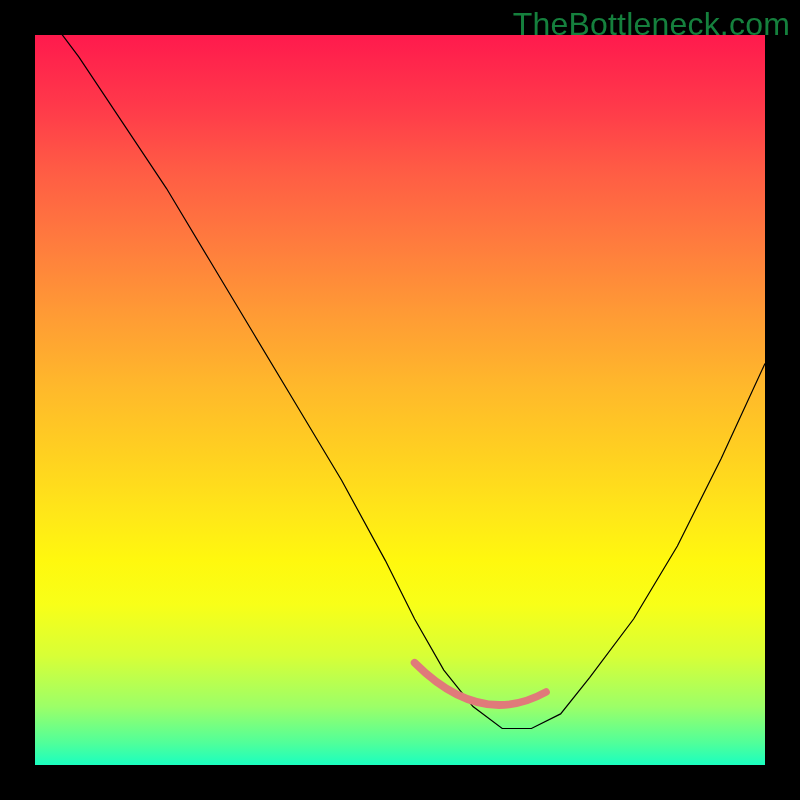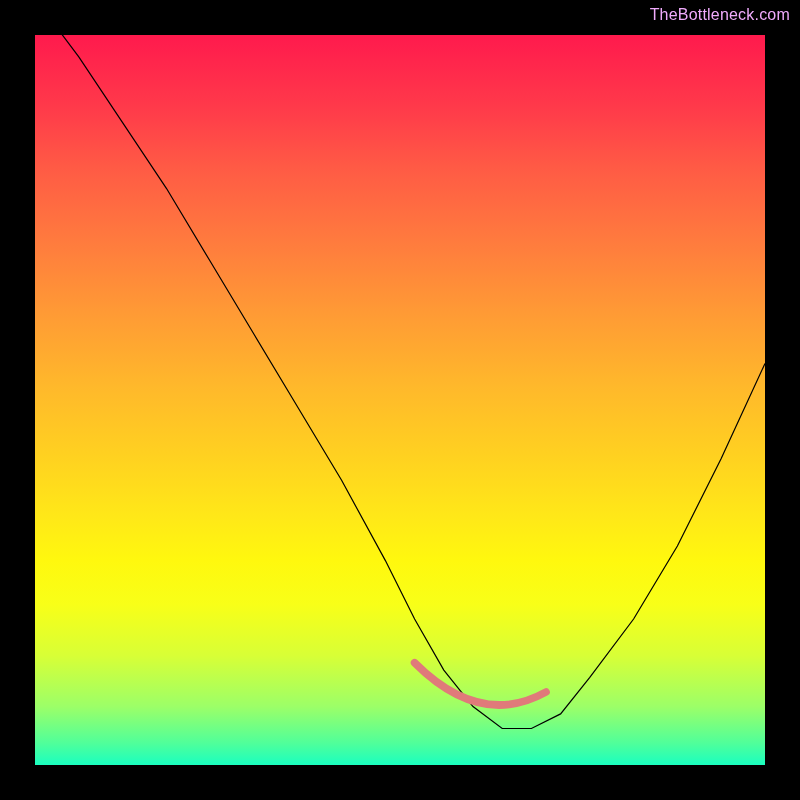--- a/index.html
+++ b/index.html
@@ -38,22 +38,22 @@
       #d8ff36 85%,
       #9cff68 92%,
       #50ff9a 97%,
       #1affc0 100%
     );
   }
   .watermark {
     position: absolute;
     top: 6px;
     right: 10px;
-    color: #f0abfc;
-    font-size: 16px;
+    color: #15803d;
+    font-size: 32px;
     font-weight: 500;
     letter-spacing: 0.2px;
     z-index: 10;
   }
   svg.overlay {
     position: absolute;
     left: 0;
     top: 0;
     width: 730px;
     height: 730px;

